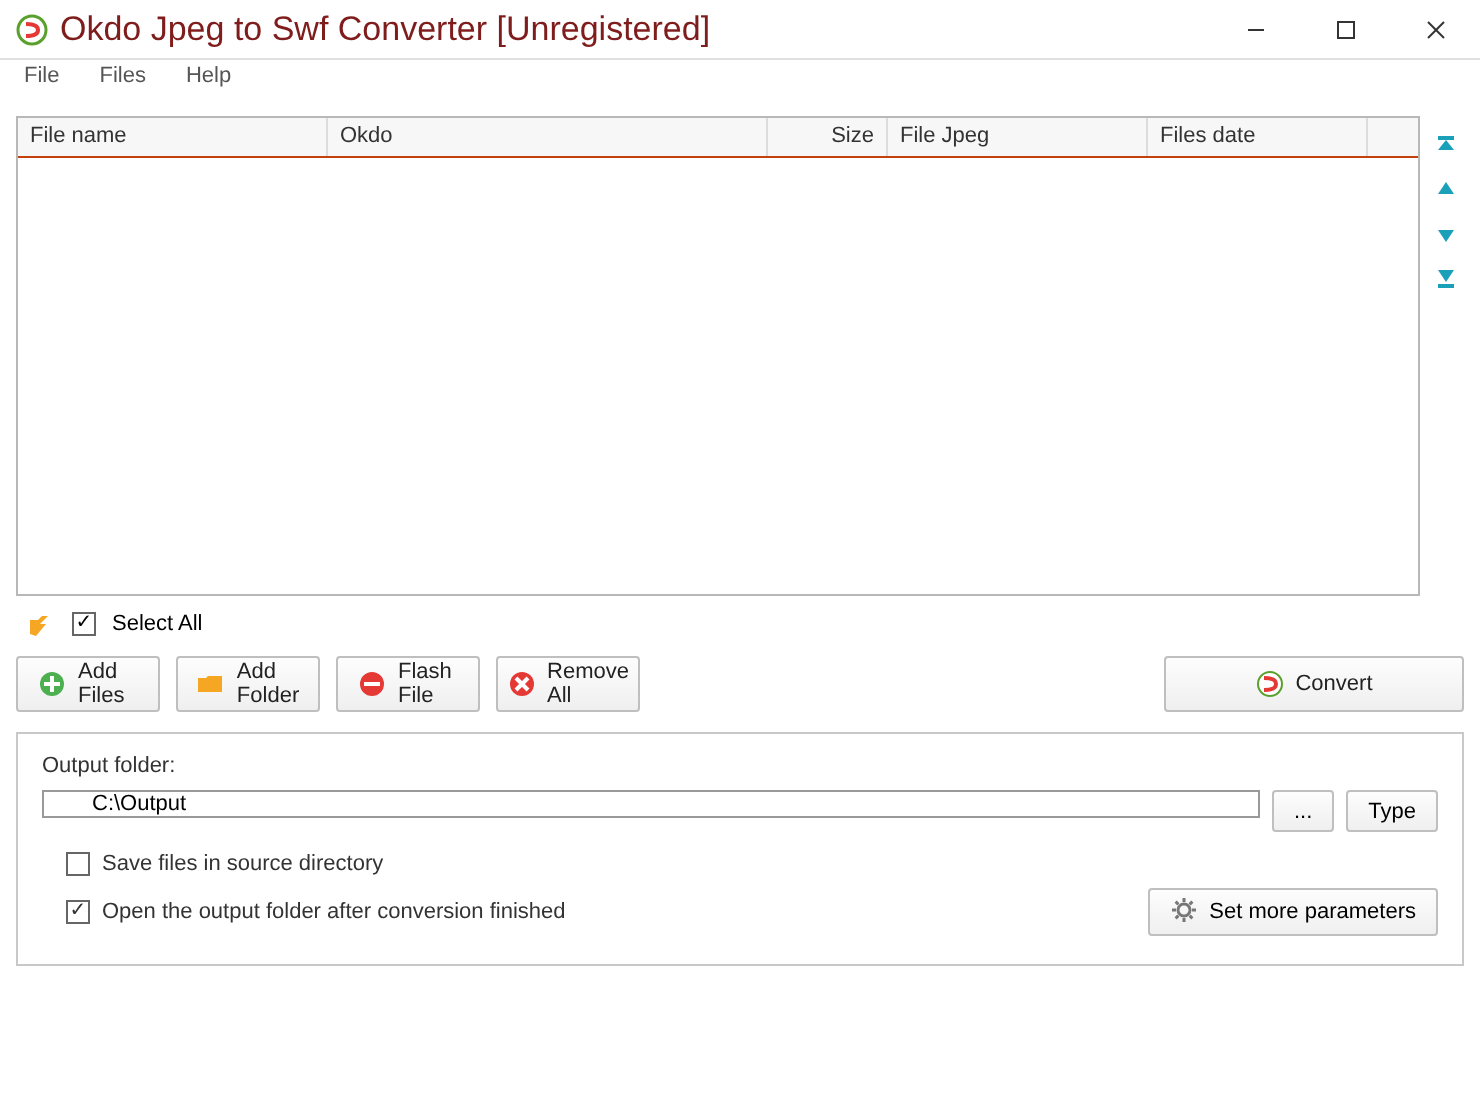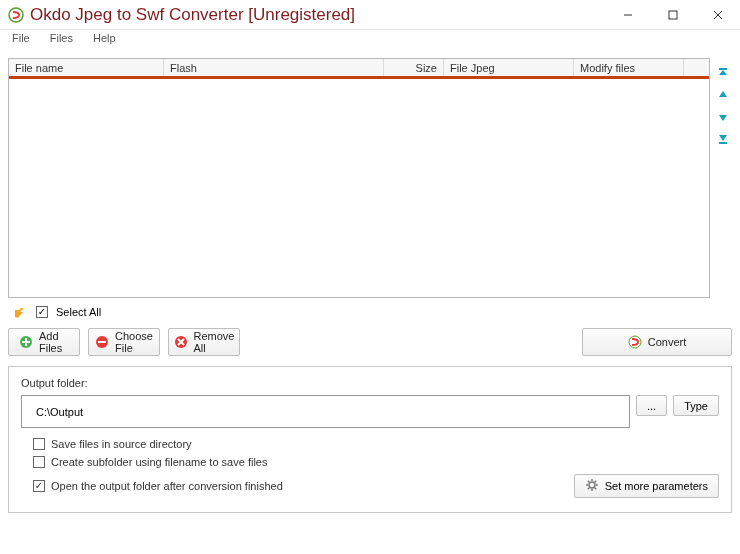--- a/index.html
+++ b/index.html
@@ -12,21 +12,21 @@
 .titlebar .win-controls { display: flex; height: 30px; }
 .titlebar .win-btn { width: 45px; display: flex; align-items: center; justify-content: center; color: #666; cursor: pointer; }
 
 .menubar { height: 22px; display: flex; align-items: flex-start; padding: 0 8px; gap: 12px; color: #555; }
 .menubar span { cursor: pointer; padding: 2px 4px; }
 
 .content { padding: 6px 8px; }
 
 .file-area { display: flex; gap: 4px; }
 .file-list { flex: 1; border: 1px solid #b8b8b8; background: #fff; height: 240px; display: flex; flex-direction: column; }
-.columns { display: flex; background: #f7f7f7; border-bottom: 3px solid #c2410c; height: 20px; }
+.columns { display: flex; background: #f7f7f7; border-bottom: 1px solid #c2410c; height: 20px; }
 .columns .col { border-right: 1px solid #dcdcdc; padding: 3px 6px; color: #333; overflow: hidden; white-space: nowrap; }
 .col.name { width: 155px; }
 .col.path { width: 220px; }
 .col.size { width: 60px; text-align: right; }
 .col.type { width: 130px; }
 .col.modify { width: 110px; }
 .list-body { flex: 1; background: #fff; }
 
 .side-arrows { width: 18px; display: flex; flex-direction: column; align-items: center; gap: 8px; padding-top: 8px; }
 .side-arrows .arrow { width: 14px; height: 14px; cursor: pointer; display: flex; align-items: center; justify-content: center; }
@@ -42,21 +42,21 @@
 .spacer { flex: 1; }
 .btn.convert { width: 150px; font-weight: bold; }
 
 .bottom-panel { border: 1px solid #c8c8c8; padding: 10px 12px 14px 12px; display: flex; gap: 20px; }
 .bp-left { width: 300px; }
 .bp-left .label-row { margin-bottom: 6px; color: #333; }
 .type-box { border: 1px solid #b8b8b8; background: #fff; height: 64px; padding: 6px 8px; color: #333; }
 .bp-right { flex: 1; }
 .bp-right .lbl { margin-bottom: 6px; color: #333; }
 .folder-row { display: flex; gap: 6px; margin-bottom: 10px; }
-.folder-input { flex: 1; border: 1px solid #999; padding: 3px 14px; height: 33px; background: #fff; }
+.folder-input { flex: 1; border: 1px solid #999; padding: 3px 24px; height: 14px; background: #fff; }
 .small-btn { border: 1px solid #bfbfbf; background: linear-gradient(#fdfdfd,#efefef); height: 21px; padding: 0 10px; border-radius: 2px; cursor: pointer; display: flex; align-items: center; }
 .chk-row { display: flex; align-items: flex-start; gap: 6px; margin: 6px 0 6px 12px; color: #333; }
 .chk { width: 12px; height: 12px; border: 1px solid #666; background: #fff; display: inline-flex; align-items: center; justify-content: center; font-size: 10px; line-height: 1; }
 .last-row { display: flex; align-items: center; gap: 12px; }
 .last-row .chk-row { flex: 1; }
 .more-btn { border: 1px solid #bfbfbf; background: linear-gradient(#fdfdfd,#efefef); height: 24px; padding: 0 10px; border-radius: 2px; cursor: pointer; display: flex; align-items: center; gap: 6px; }
 </style>
 </head>
 <body>
 
@@ -93,24 +93,24 @@
   <span>Files</span>
   <span>Help</span>
 </div>
 
 <div class="content">
 
   <div class="file-area">
     <div class="file-list">
       <div class="columns">
         <div class="col name">File name</div>
-        <div class="col path">Flash</div>
+        <div class="col path">Okdo</div>
         <div class="col size">Size</div>
         <div class="col type">File Jpeg</div>
-        <div class="col modify">Modify files</div>
+        <div class="col modify">Files date</div>
       </div>
       <div class="list-body"></div>
     </div>
     <div class="side-arrows">
       <div class="arrow">
           <svg width="12" height="12">
             <line x1="2" y1="2" x2="10" y2="2" stroke="#1aa0b8" stroke-width="2"></line>
             <path d="M6 3 L2 8 L10 8 Z" fill="#1aa0b8"></path>
           </svg>
         </div>
@@ -150,25 +150,33 @@
             <circle cx="7" cy="7" r="6" fill="#4caf50"></circle>
             <line x1="7" y1="3" x2="7" y2="11" stroke="#fff" stroke-width="2"></line>
             <line x1="3" y1="7" x2="11" y2="7" stroke="#fff" stroke-width="2"></line>
           </svg>
         </span>
       <span class="lbl">Add Files</span>
     </div>
     <div class="btn w">
       <span class="ico">
           <svg width="14" height="14">
+            <path d="M1 4 L5 4 L6 3 L13 3 L13 11 L1 11 Z" fill="#f5a623"></path>
+          </svg>
+        </span>
+      <span class="lbl">Add Folder</span>
+    </div>
+    <div class="btn w">
+      <span class="ico">
+          <svg width="14" height="14">
             <circle cx="7" cy="7" r="6" fill="#e53935"></circle>
             <line x1="3" y1="7" x2="11" y2="7" stroke="#fff" stroke-width="2"></line>
           </svg>
         </span>
-      <span class="lbl">Choose File</span>
+      <span class="lbl">Flash File</span>
     </div>
     <div class="btn w">
       <span class="ico">
           <svg width="14" height="14">
             <circle cx="7" cy="7" r="6" fill="#e53935"></circle>
             <line x1="4" y1="4" x2="10" y2="10" stroke="#fff" stroke-width="2"></line>
             <line x1="10" y1="4" x2="4" y2="10" stroke="#fff" stroke-width="2"></line>
           </svg>
         </span>
       <span class="lbl">Remove All</span>
@@ -193,24 +201,20 @@
         <div class="small-btn">
             <span>...</span>
           </div>
         <div class="small-btn">
             <span>Type</span>
           </div>
       </div>
       <div class="chk-row">
         <span class="chk"></span>
         <span>Save files in source directory</span>
-      </div>
-      <div class="chk-row">
-        <span class="chk"></span>
-        <span>Create subfolder using filename to save files</span>
       </div>
       <div class="last-row">
         <div class="chk-row">
           <span class="chk">✓</span>
           <span>Open the output folder after conversion finished</span>
         </div>
         <div class="more-btn">
           <span><svg width="14" height="14">
                 <circle cx="7" cy="7" r="3" fill="none" stroke="#777" stroke-width="1.5"></circle>
                 <g stroke="#777" stroke-width="1.5">

